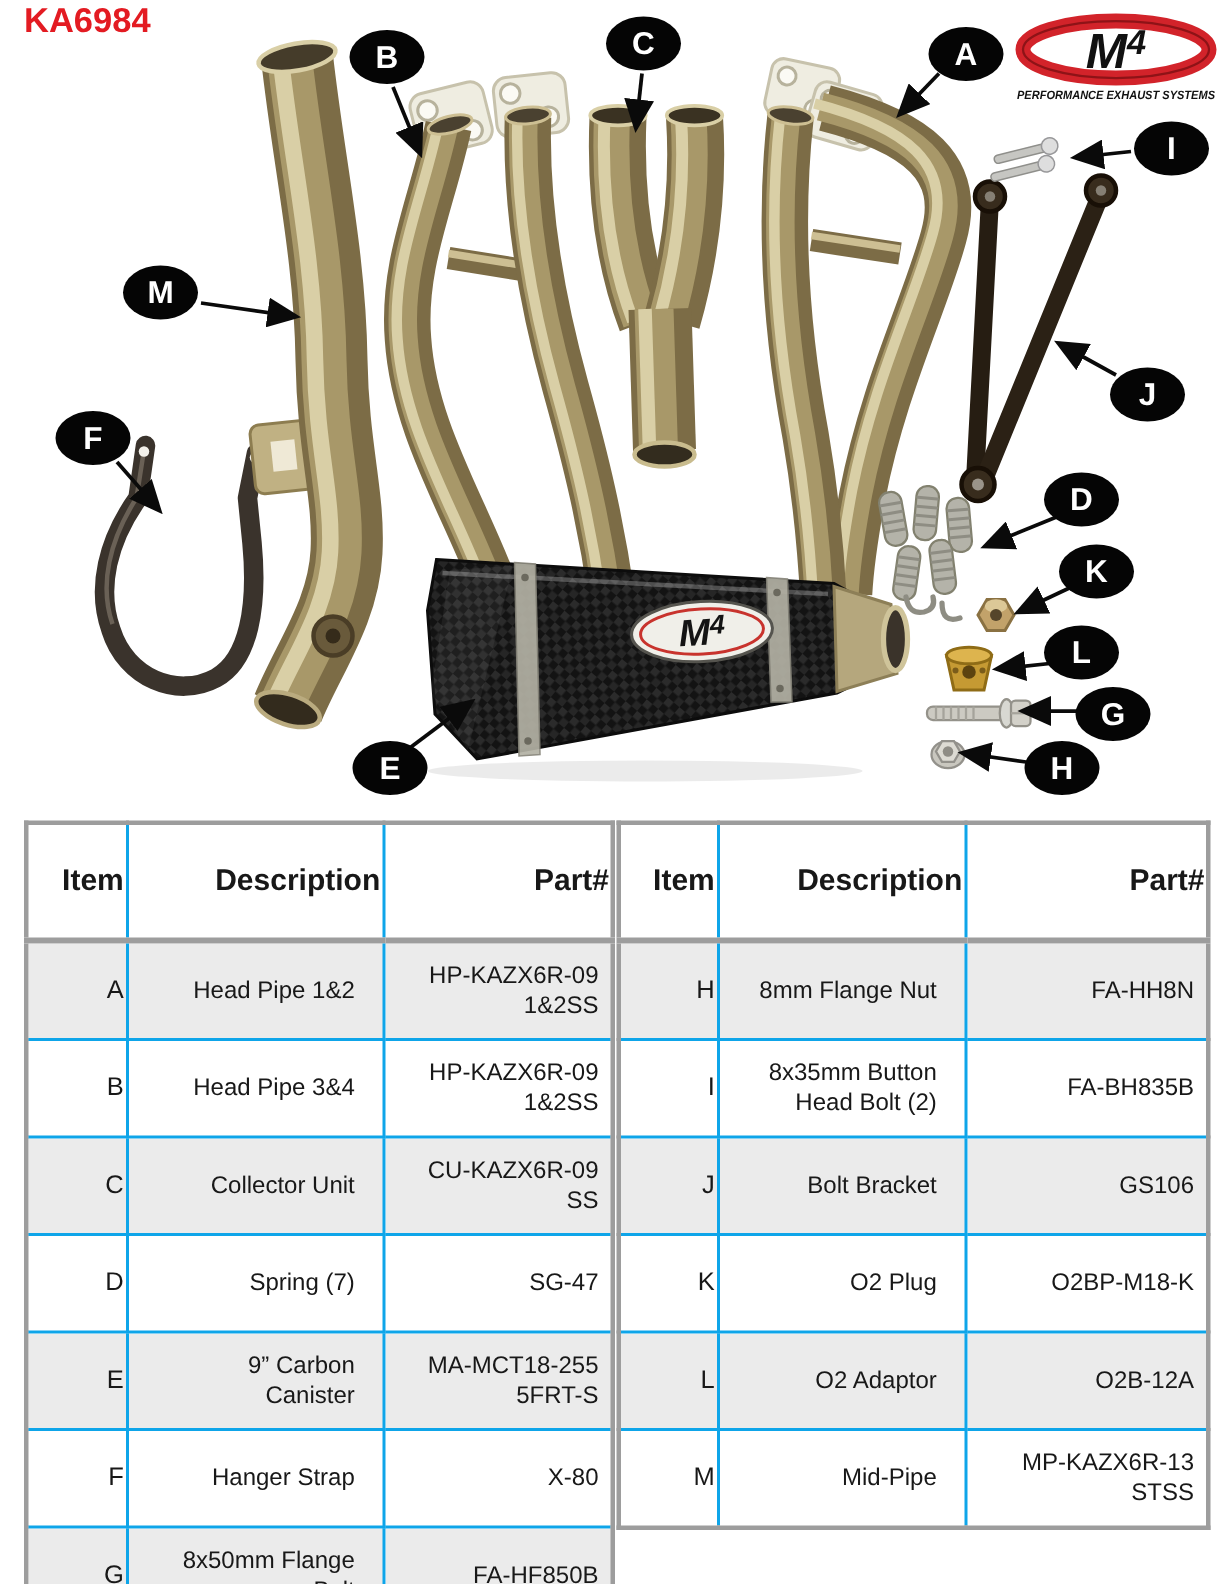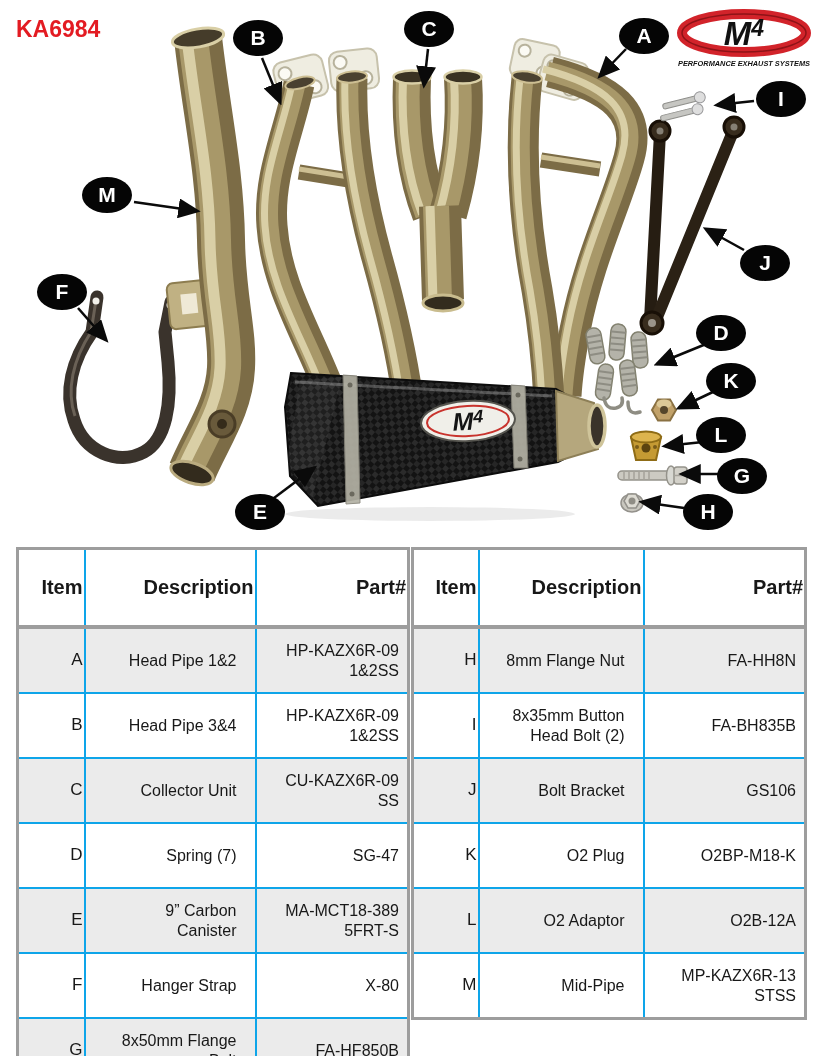--- a/index.html
+++ b/index.html
@@ -1,18 +1,18 @@
 <!DOCTYPE html>
 <html><head>
 <meta charset="utf-8">
 <style>
   html,body{margin:0;padding:0;background:#fff;}
   .page{position:relative;width:816px;height:1056px;background:#fff;overflow:hidden;
         font-family:"Liberation Sans", sans-serif;color:#181818;}
-  .part-code{position:absolute;left:16px;top:16px;font-size:23px;font-weight:bold;color:#e31b22;letter-spacing:0px;}
+  .part-code{position:absolute;left:16px;top:0;font-size:23px;font-weight:bold;color:#e31b22;letter-spacing:0px;}
   .photo-svg{position:absolute;left:0;top:0;}
   .logo-svg{position:absolute;left:672px;top:4px;}
   table.ptable{position:absolute;border-collapse:collapse;table-layout:fixed;background:#fff;
                border:3px solid #9d9d9d;}
   .ptable th,.ptable td{border:2px solid #0ea5e9;text-align:right;vertical-align:middle;
                overflow:hidden;}
   .ptable thead th{height:73px;font-size:20px;font-weight:bold;background:#fff;border-bottom:4px solid #9d9d9d;}
   .ptable td{height:61px;font-size:16px;line-height:1.22;}
   .ptable td.c-item{font-size:17px;}
   .ptable td.c-desc{padding:0 18px;}
@@ -325,21 +325,21 @@
           <td class="c-part">CU-KAZX6R-09 SS</td>
         </tr>
       <tr>
           <td class="c-item">D</td>
           <td class="c-desc">Spring (7)</td>
           <td class="c-part">SG-47</td>
         </tr>
       <tr>
           <td class="c-item">E</td>
           <td class="c-desc">9” Carbon Canister</td>
-          <td class="c-part">MA-MCT18-389 5FRT-S</td>
+          <td class="c-part">MA-MCT18-255 5FRT-S</td>
         </tr>
       <tr>
           <td class="c-item">F</td>
           <td class="c-desc">Hanger Strap</td>
           <td class="c-part">X-80</td>
         </tr>
       <tr>
           <td class="c-item">G</td>
           <td class="c-desc">8x50mm Flange Bolt</td>
           <td class="c-part">FA-HF850B</td>

